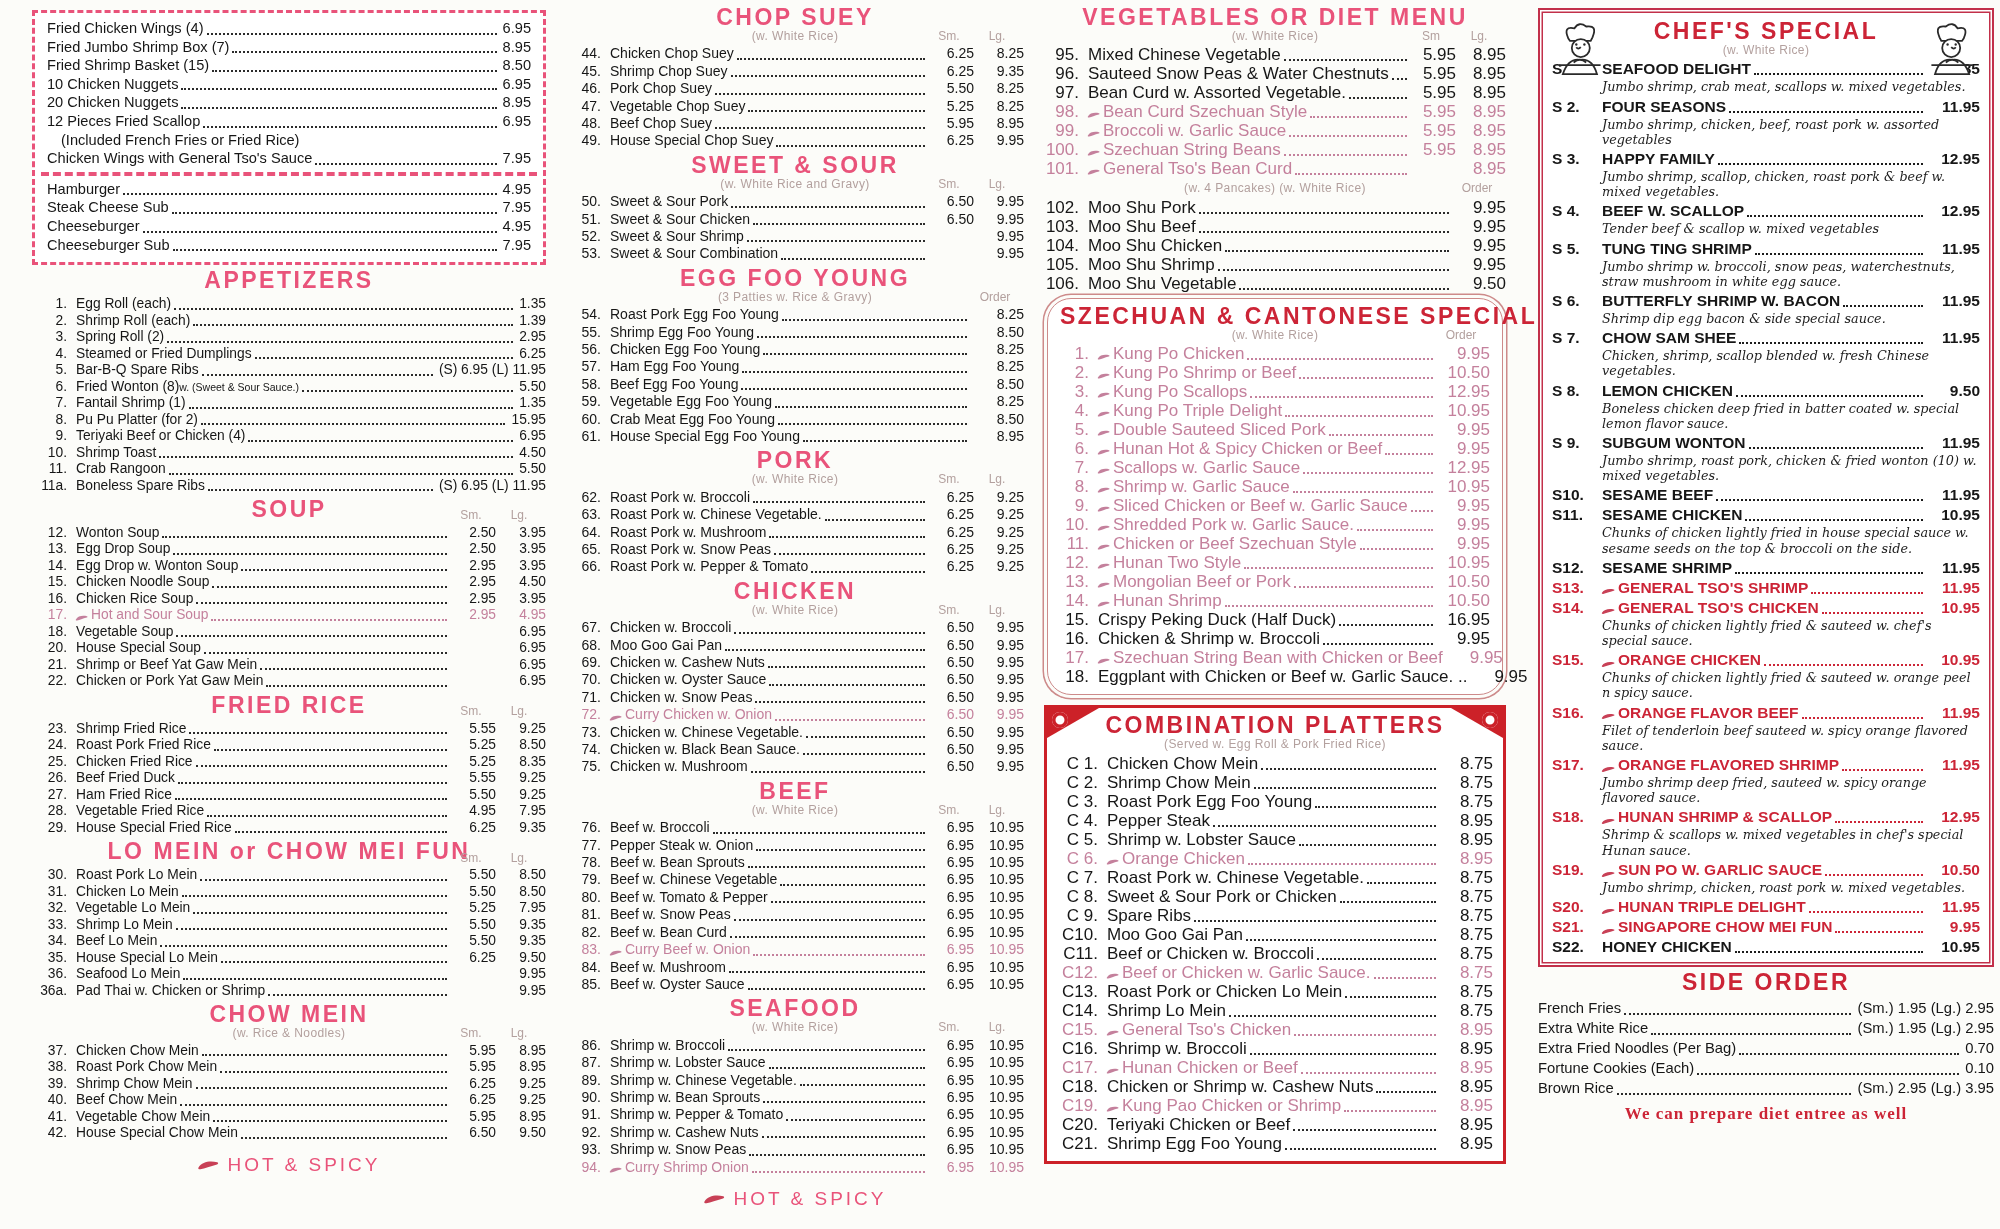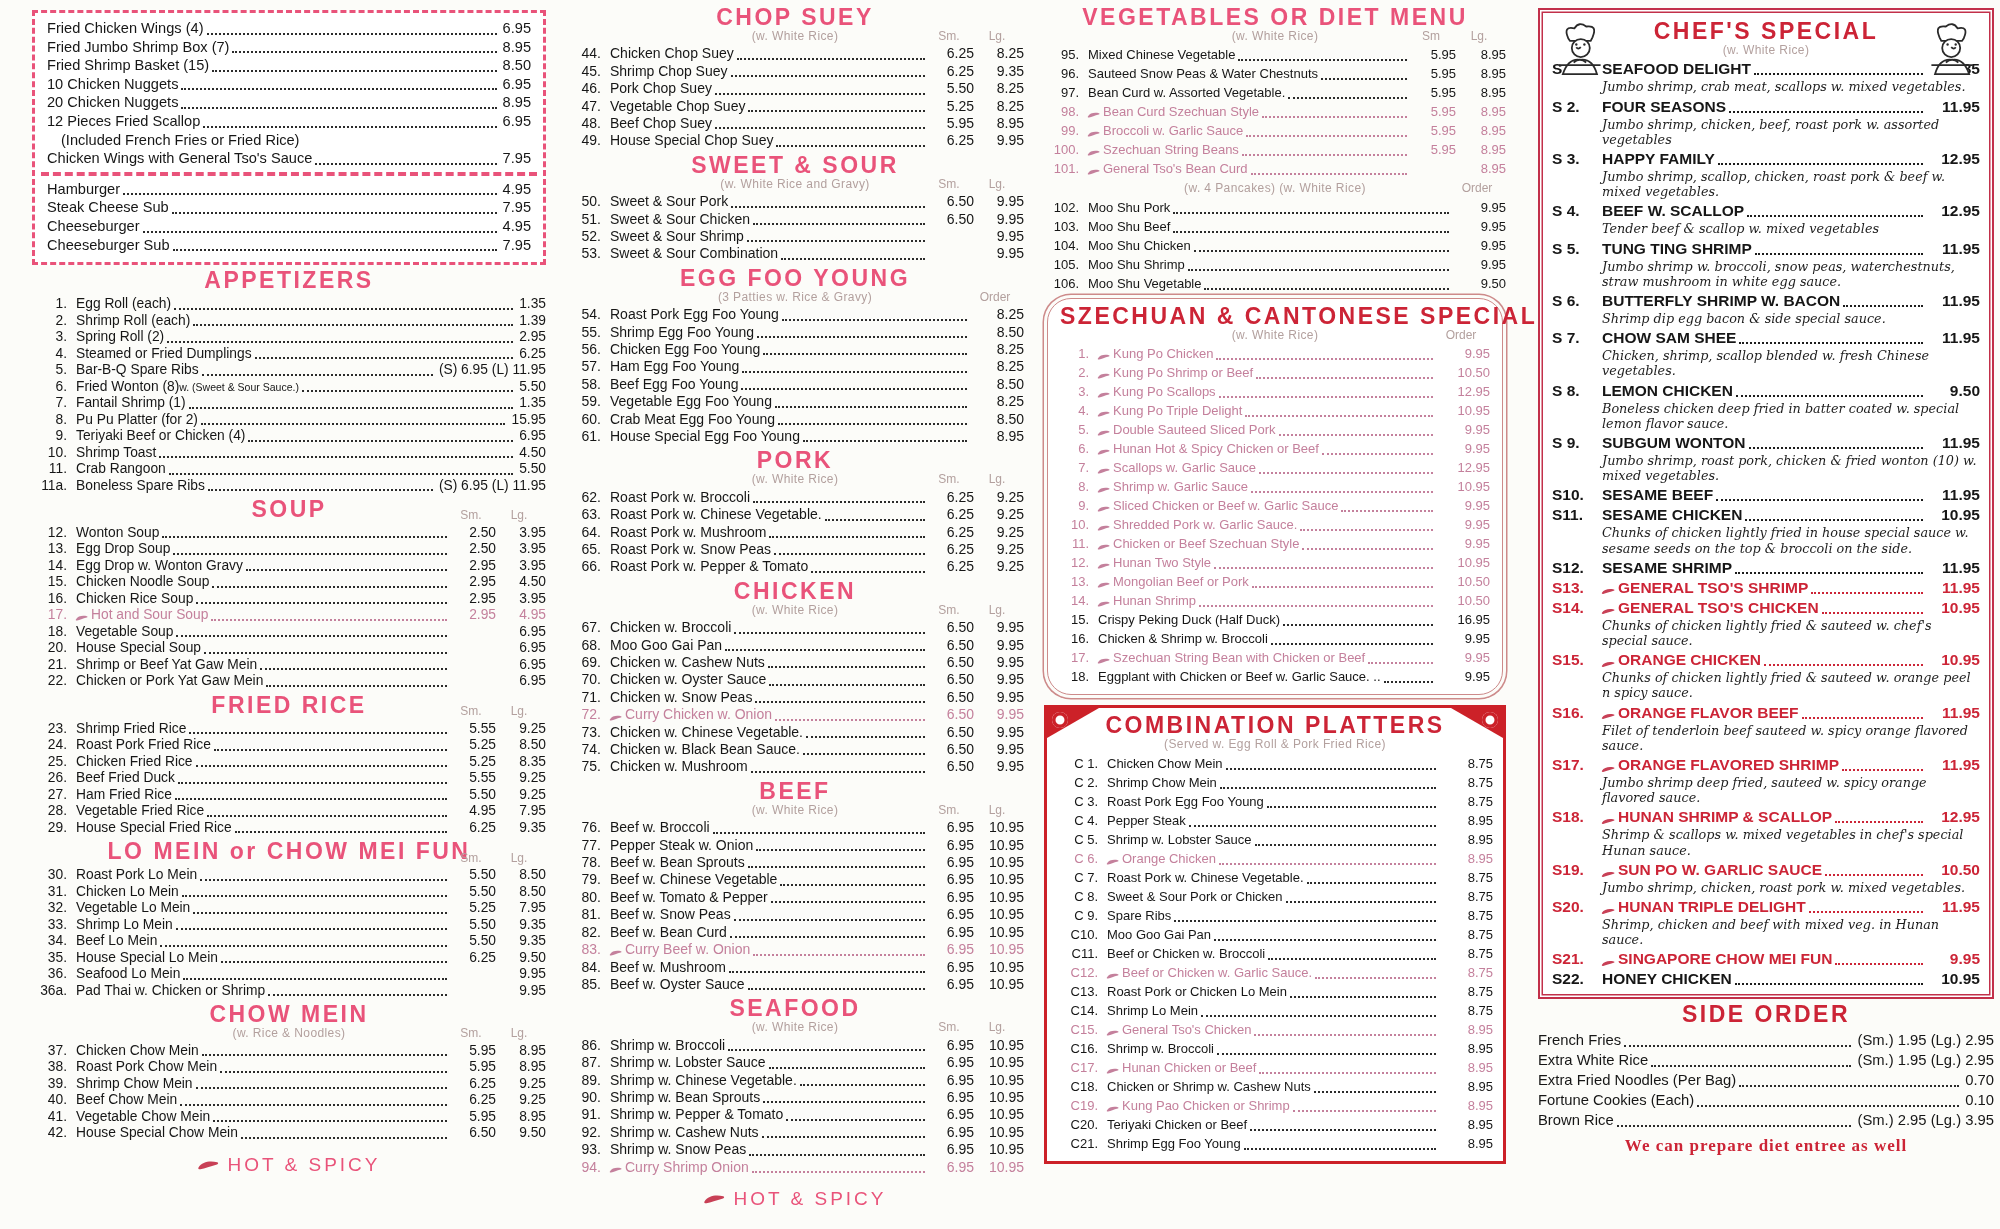--- a/index.html
+++ b/index.html
@@ -21,21 +21,21 @@
   .sec-sub{font-size:12px;color:var(--label);letter-spacing:.4px;}
   .sub-faded{color:var(--faded);font-size:12.5px;}
   .col-labels{position:absolute;right:2px;bottom:0;display:flex;font-size:12px;color:var(--label);}
   .col-labels span{display:inline-block;text-align:center;}
   .lab-sm{width:46px;} .lab-lg{width:50px;} .lab-ord{width:54px;}
 
   .item-row{display:flex;align-items:flex-end;font-size:14px;line-height:17px;}
   #col1 .item-row{line-height:16.5px;font-size:13.8px;}
   #col1 .box-dotted .item-row{line-height:18.6px;font-size:14.6px;}
   #col2 .item-row{line-height:17.4px;}
-  #col3 .item-row{line-height:19px;font-size:13px;}
+  #col3 .item-row{line-height:19px;font-size:17px;}
   .num{flex:0 0 44px;text-align:right;padding-right:9px;box-sizing:border-box;white-space:nowrap;}
   .name{white-space:nowrap;}
   .name-small{font-size:10.5px;}
   .note-line{padding-left:14px;}
   .dots{flex:1;min-width:0;border-bottom:2px dotted #2b2b2b;margin:0 3px 3px 3px;}
   .p{flex:0 0 46px;text-align:right;white-space:nowrap;}
   .p-lg{flex:0 0 50px;}
   .p-span{flex:0 0 96px;text-align:right;}
   .p-ord{flex:0 0 54px;text-align:right;}
   .p-auto{flex:0 0 auto;text-align:right;padding-left:3px;white-space:nowrap;}
@@ -236,21 +236,21 @@
         </div>
         <div class="item-row">
           <span class="num">13.</span>
           <span class="name">Egg Drop Soup</span>
           <div class="dots"></div>
           <span class="p">2.50</span>
           <span class="p p-lg">3.95</span>
         </div>
         <div class="item-row">
           <span class="num">14.</span>
-          <span class="name">Egg Drop w. Wonton Gravy</span>
+          <span class="name">Egg Drop w. Wonton Soup</span>
           <div class="dots"></div>
           <span class="p">2.95</span>
           <span class="p p-lg">3.95</span>
         </div>
         <div class="item-row">
           <span class="num">15.</span>
           <span class="name">Chicken Noodle Soup</span>
           <div class="dots"></div>
           <span class="p">2.95</span>
           <span class="p p-lg">4.50</span>
@@ -1535,21 +1535,20 @@
         <div class="chef-desc">Jumbo shrimp, chicken, roast pork w. mixed vegetables.</div>
         <div class="chef-row red-item">
           <span class="num">S20.</span>
           <svg viewBox="0 0 22 10" width="14" height="6.363636363636363" class="pepper">
             <path d="M1.5 7.5 C5 1.5 13 .5 20.3 2.2 C21.6 2.6 21.4 4 20 4.4 C13 6.2 8 8.6 3.4 9.3 C1.6 9.5 .8 8.6 1.5 7.5 Z" fill="currentColor"></path>
           </svg>
           <span class="name">HUNAN TRIPLE DELIGHT</span>
           <div class="dots"></div>
           <span class="p-ord">11.95</span>
         </div>
-        <div class="chef-desc">Shrimp, chicken and beef with mixed veg. in Hunan sauce.</div>
         <div class="chef-row red-item">
           <span class="num">S21.</span>
           <svg viewBox="0 0 22 10" width="14" height="6.363636363636363" class="pepper">
             <path d="M1.5 7.5 C5 1.5 13 .5 20.3 2.2 C21.6 2.6 21.4 4 20 4.4 C13 6.2 8 8.6 3.4 9.3 C1.6 9.5 .8 8.6 1.5 7.5 Z" fill="currentColor"></path>
           </svg>
           <span class="name">SINGAPORE CHOW MEI FUN</span>
           <div class="dots"></div>
           <span class="p-ord">9.95</span>
         </div>
         <div class="chef-row">

